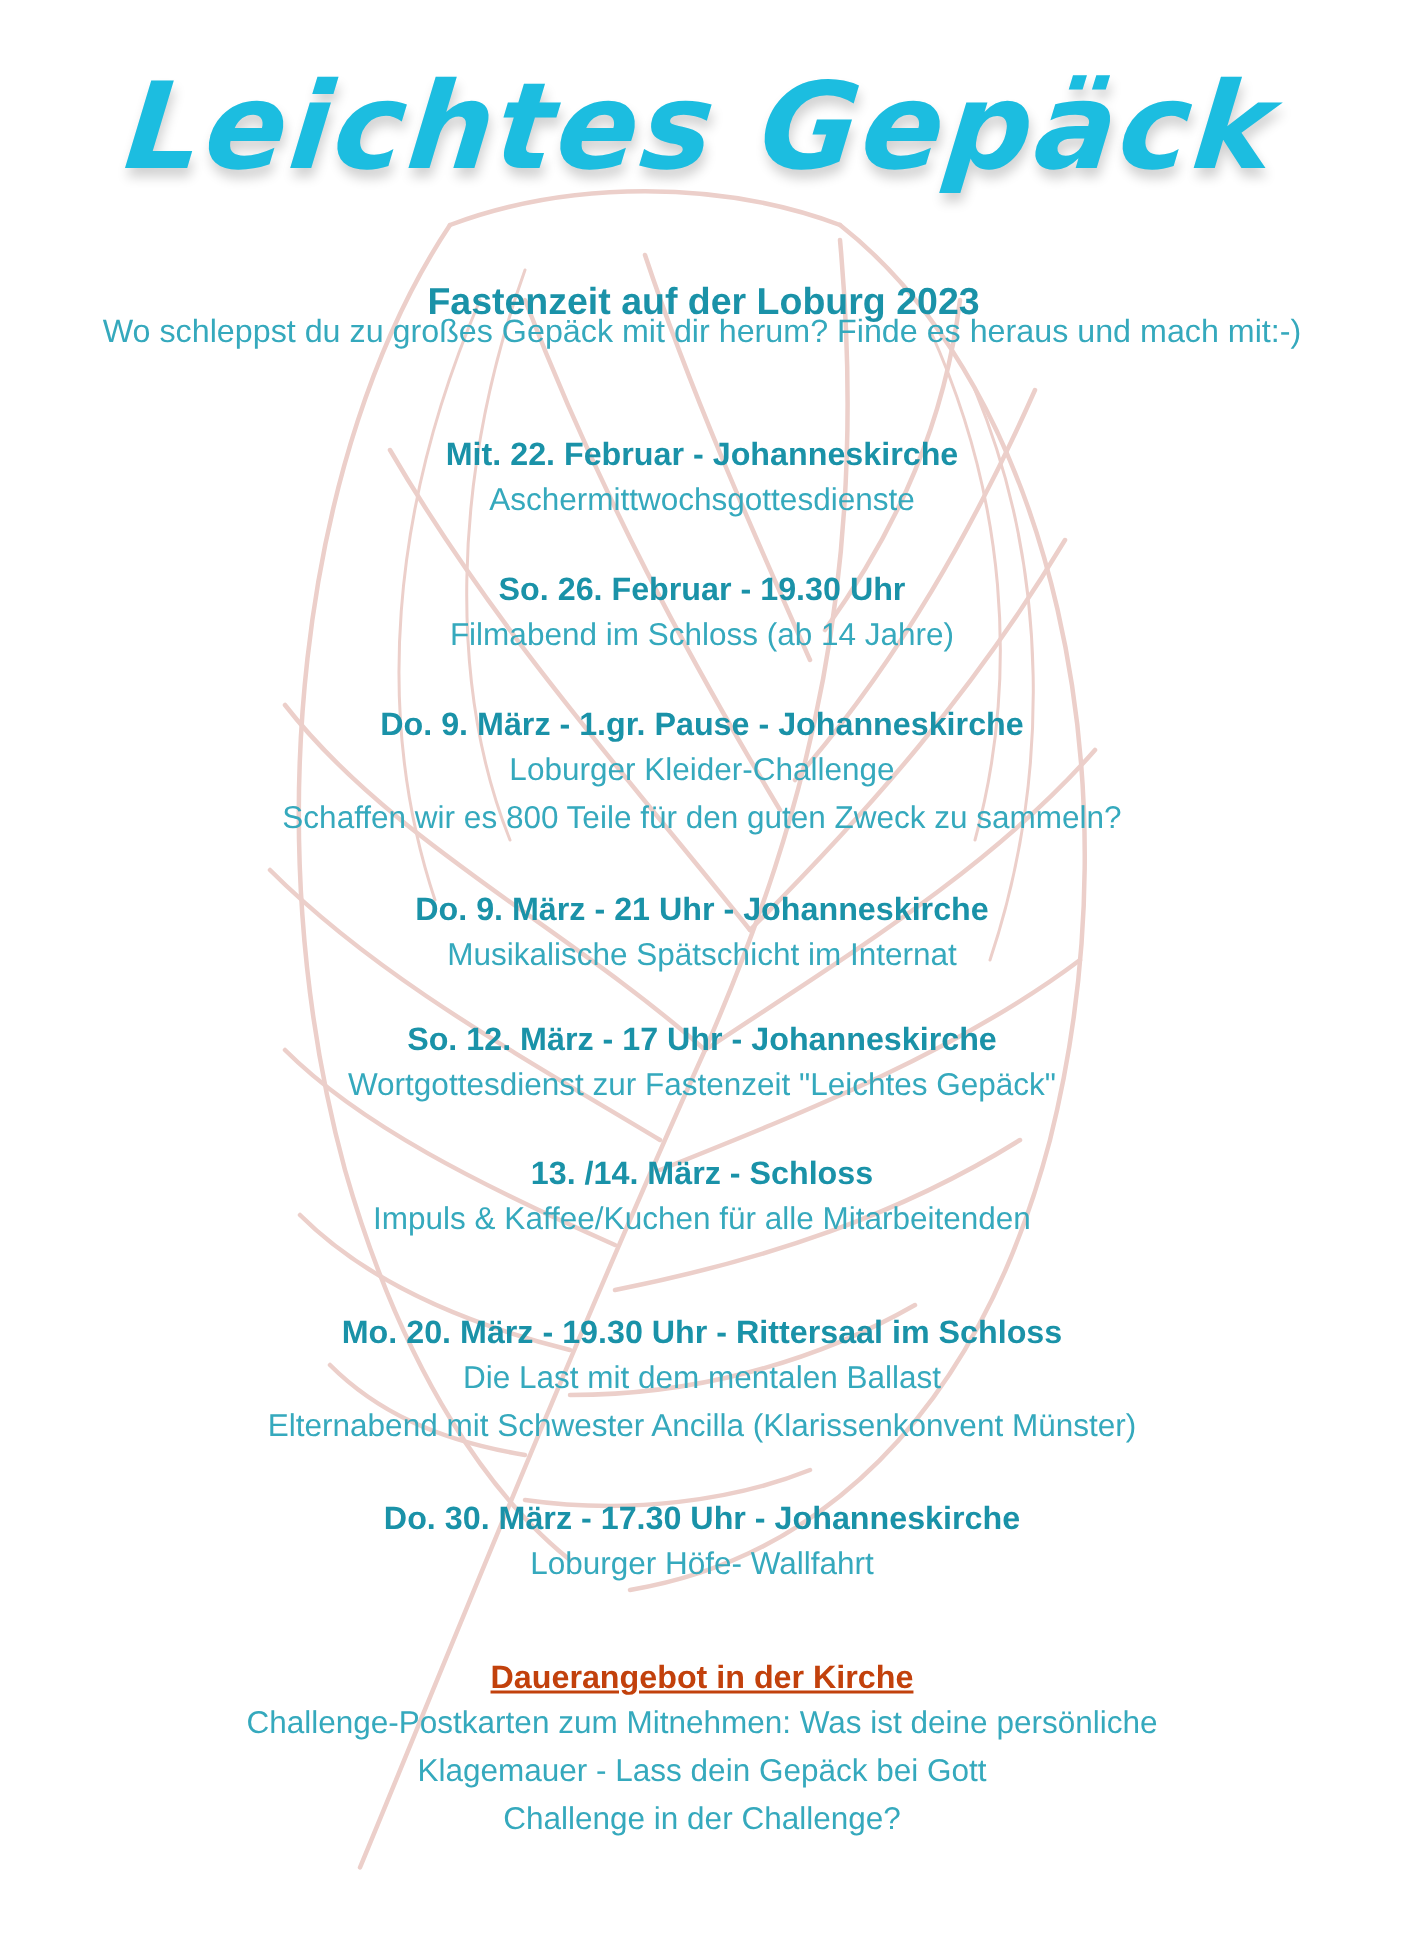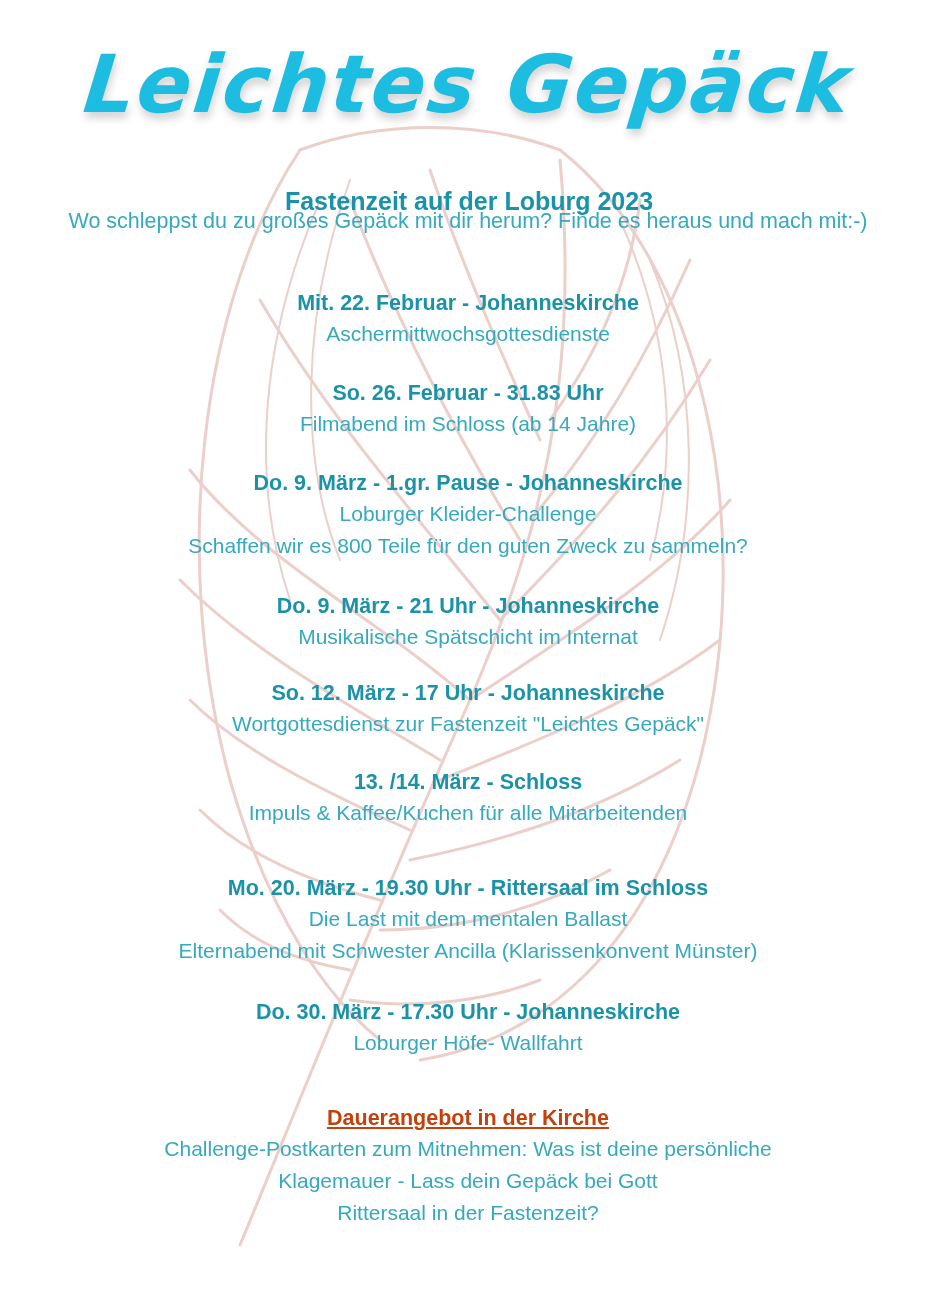--- a/index.html
+++ b/index.html
@@ -72,21 +72,21 @@
   <div class="title">Leichtes Gepäck</div>
   <div class="subtitle">Fastenzeit auf der Loburg 2023</div>
   <div class="intro">Wo schleppst du zu großes Gepäck mit dir herum? Finde es heraus und mach mit:-)</div>
 
   <div class="event" style="top:288px;">
     <div class="event-title">Mit. 22. Februar - Johanneskirche</div>
     <div class="event-line">Aschermittwochsgottesdienste</div>
   </div>
 
   <div class="event" style="top:378px;">
-    <div class="event-title">So. 26. Februar - 31.83 Uhr</div>
+    <div class="event-title">So. 26. Februar - 19.30 Uhr</div>
     <div class="event-line">Filmabend im Schloss (ab 14 Jahre)</div>
   </div>
 
   <div class="event" style="top:468px;">
     <div class="event-title">Do. 9. März - 1.gr. Pause  - Johanneskirche</div>
     <div class="event-line">Loburger Kleider-Challenge</div>
     <div class="event-line">Schaffen wir es 800 Teile für den guten Zweck zu sammeln?</div>
   </div>
 
   <div class="event" style="top:591px;">
@@ -112,15 +112,15 @@
 
   <div class="event" style="top:997px;">
     <div class="event-title">Do. 30. März  - 17.30 Uhr - Johanneskirche</div>
     <div class="event-line">Loburger Höfe- Wallfahrt</div>
   </div>
 
   <div class="event" style="top:1103px;">
     <div class="perm-title">Dauerangebot in der Kirche</div>
     <div class="event-line">Challenge-Postkarten zum Mitnehmen: Was ist deine persönliche</div>
     <div class="event-line">Klagemauer - Lass dein Gepäck bei Gott</div>
-    <div class="event-line">Rittersaal in der Fastenzeit?</div>
+    <div class="event-line">Challenge in der Challenge?</div>
   </div>
 </div>
 
 </body></html>

